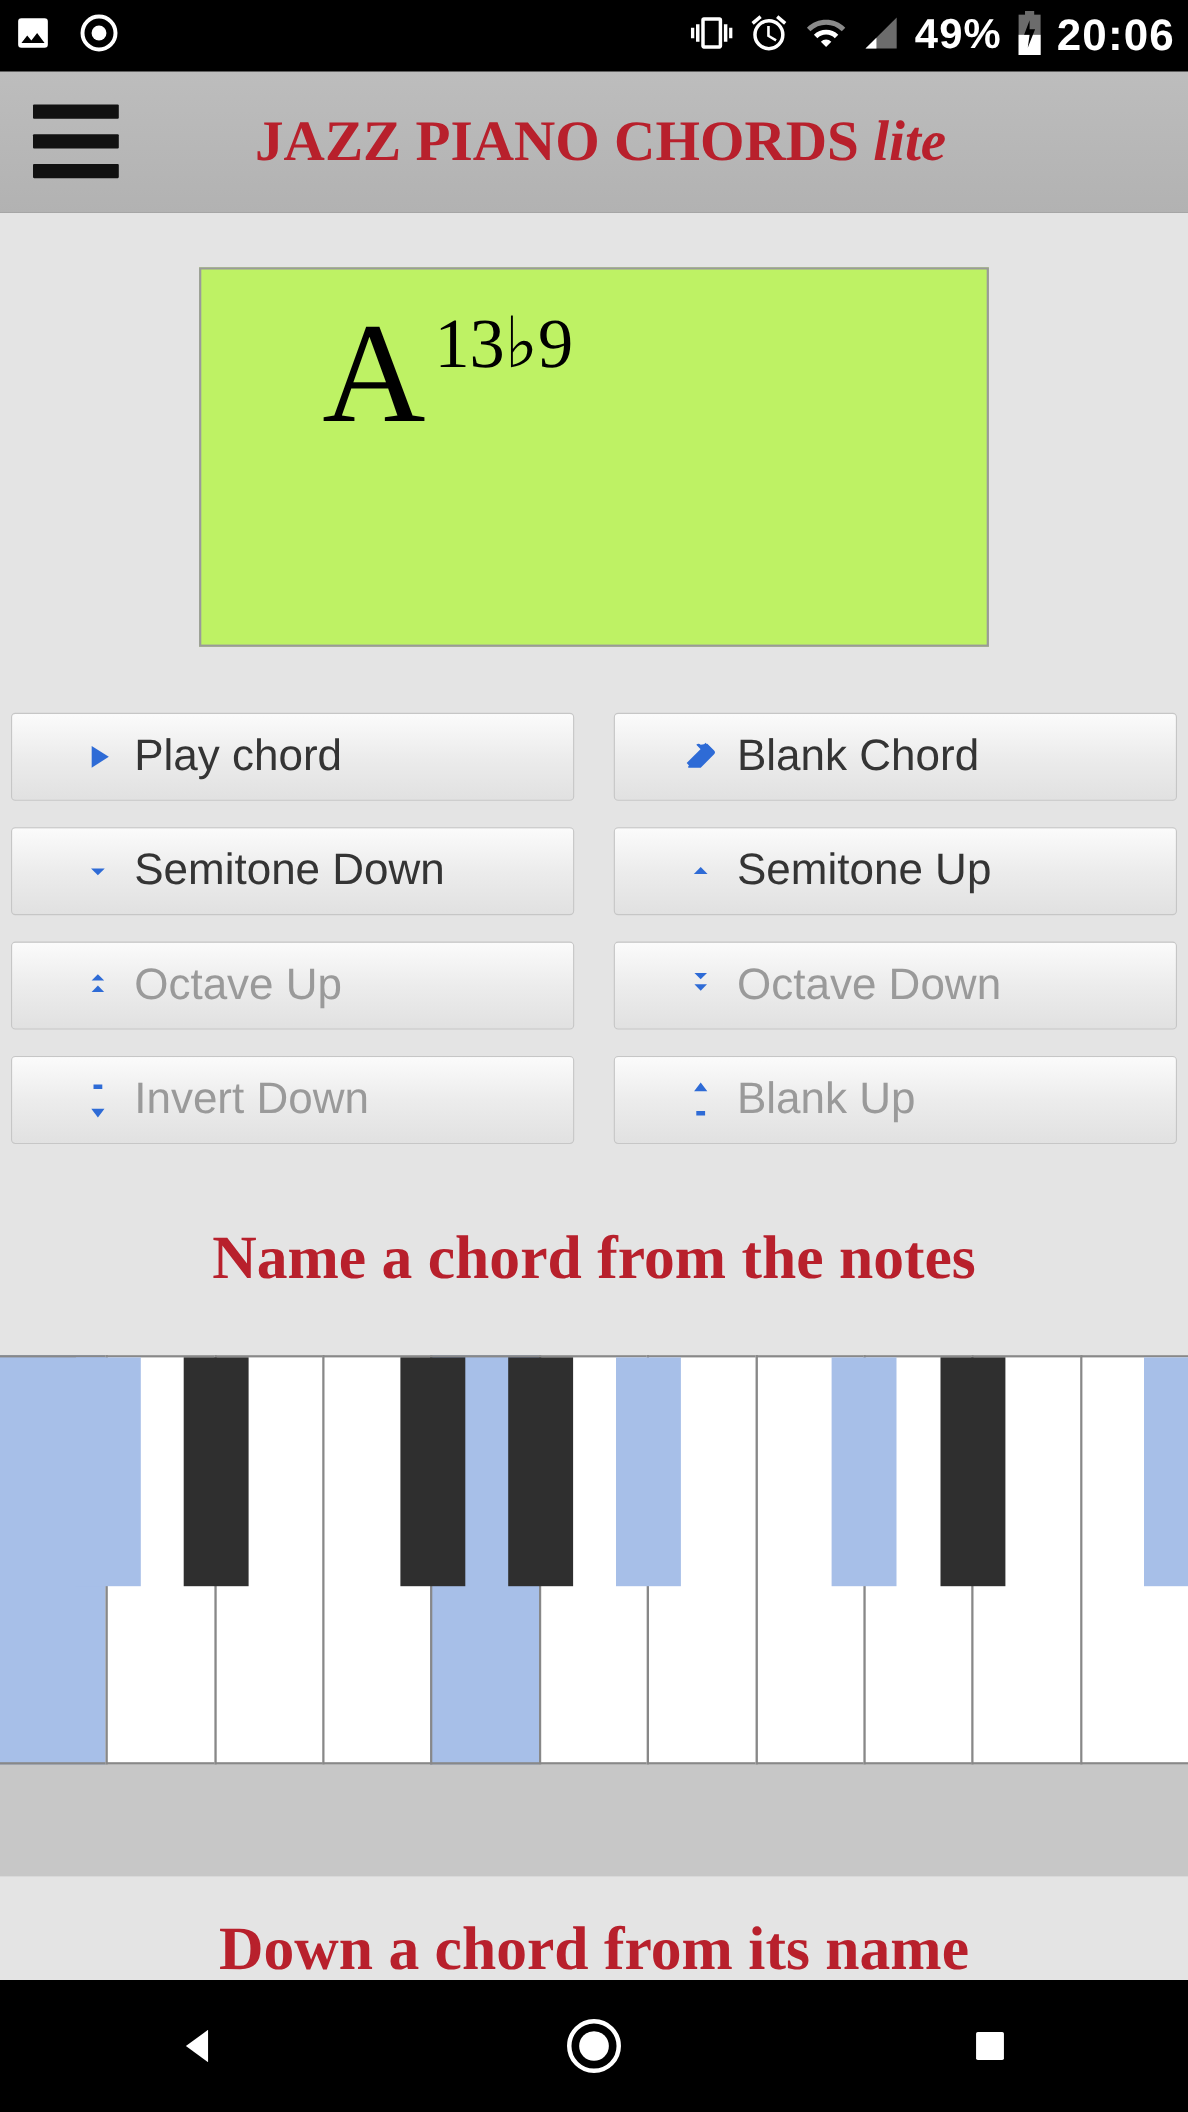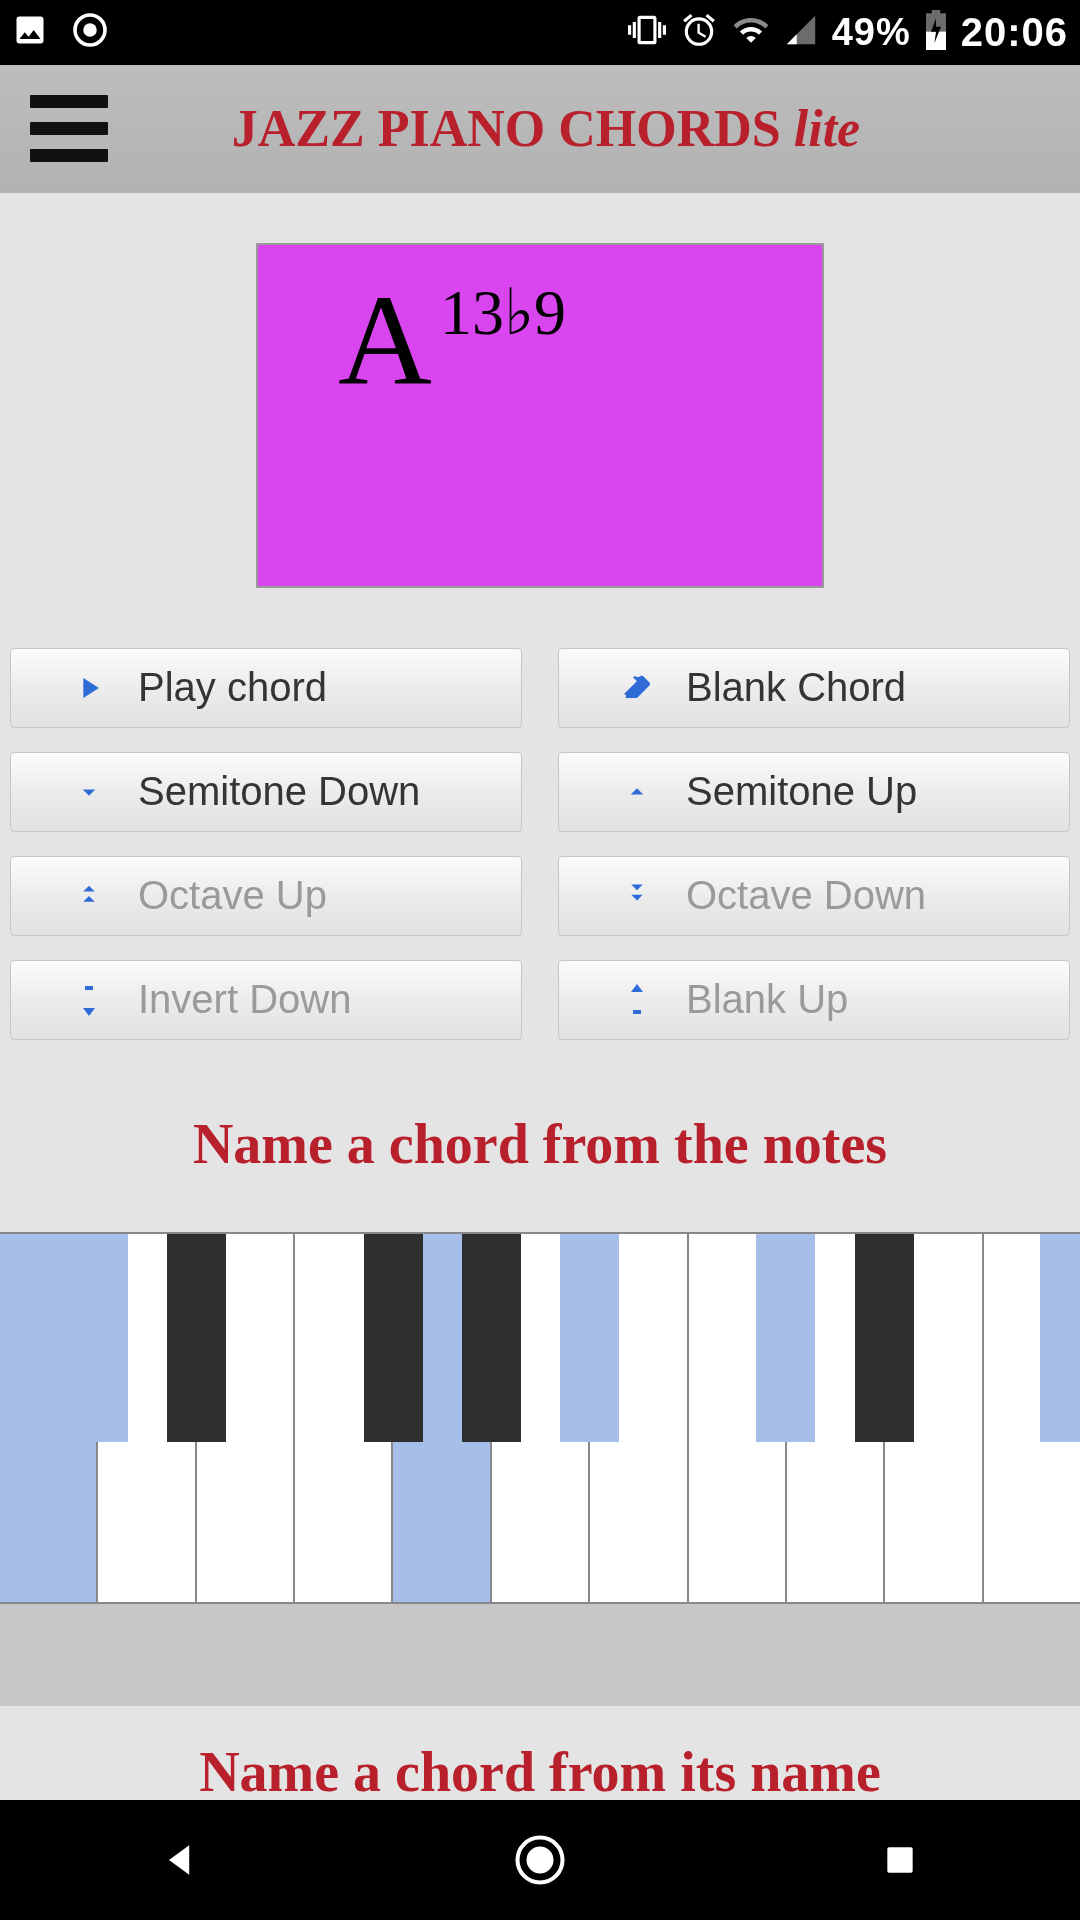--- a/index.html
+++ b/index.html
@@ -51,25 +51,25 @@
   .content {
     flex: 1;
     background: #e4e4e4;
     display: flex;
     flex-direction: column;
   }
 
   
   .chord-box {
     margin: 50px auto 0 auto;
-    width: 568px;
+    width: 718px;
     height: 345px;
     border: 2px solid #9a9a9a;
-    background: #d946ef;
-    padding: 30px 80px;
+    background: #bef264;
+    padding: 30px 110px;
   }
   .chord-root {
     font-family: Georgia, serif;
     font-size: 130px;
     line-height: 1;
     display: inline-block;
     vertical-align: top;
   }
   .chord-ext {
     font-family: Georgia, serif;
@@ -100,21 +100,21 @@
     font-size: 40px;
     color: #343434;
     cursor: pointer;
   }
   .btn.disabled { color: #9a9a9a; }
   .btn .ico {
     width: 66px;
     display: flex; justify-content: center; align-items: center;
     color: #2e6bd6;
   }
-  .btn .lbl { margin-left: 16px; }
+  .btn .lbl { margin-left: 0px; }
 
   
   .section-heading {
     font-family: Georgia, serif;
     font-size: 56px;
     font-weight: bold;
     color: #b8202c;
     text-align: center;
     margin-top: 72px;
   }
@@ -342,21 +342,21 @@
         <div class="black-key" style="left: 461.9px;"></div>
         <div class="black-key pressed" style="left: 560.08px;"></div>
         <div class="black-key pressed" style="left: 756.44px;"></div>
         <div class="black-key" style="left: 854.62px;"></div>
         <div class="black-key pressed" style="width: 40px; left: 1040px;"></div>
       </div>
   </div>
 
   <div class="section-divider"></div>
 
-  <div class="section-heading bottom">Name a chord from its name</div>
+  <div class="section-heading bottom">Down a chord from its name</div>
 
 </div>
 
 <div class="nav-bar">
   <div class="nav-btn">
     <svg width="44" height="44" viewBox="0 0 24 24" fill="#fff">
         <path d="M17 4 L6 12 L17 20 Z"></path>
       </svg>
   </div>
   <div class="nav-btn">

